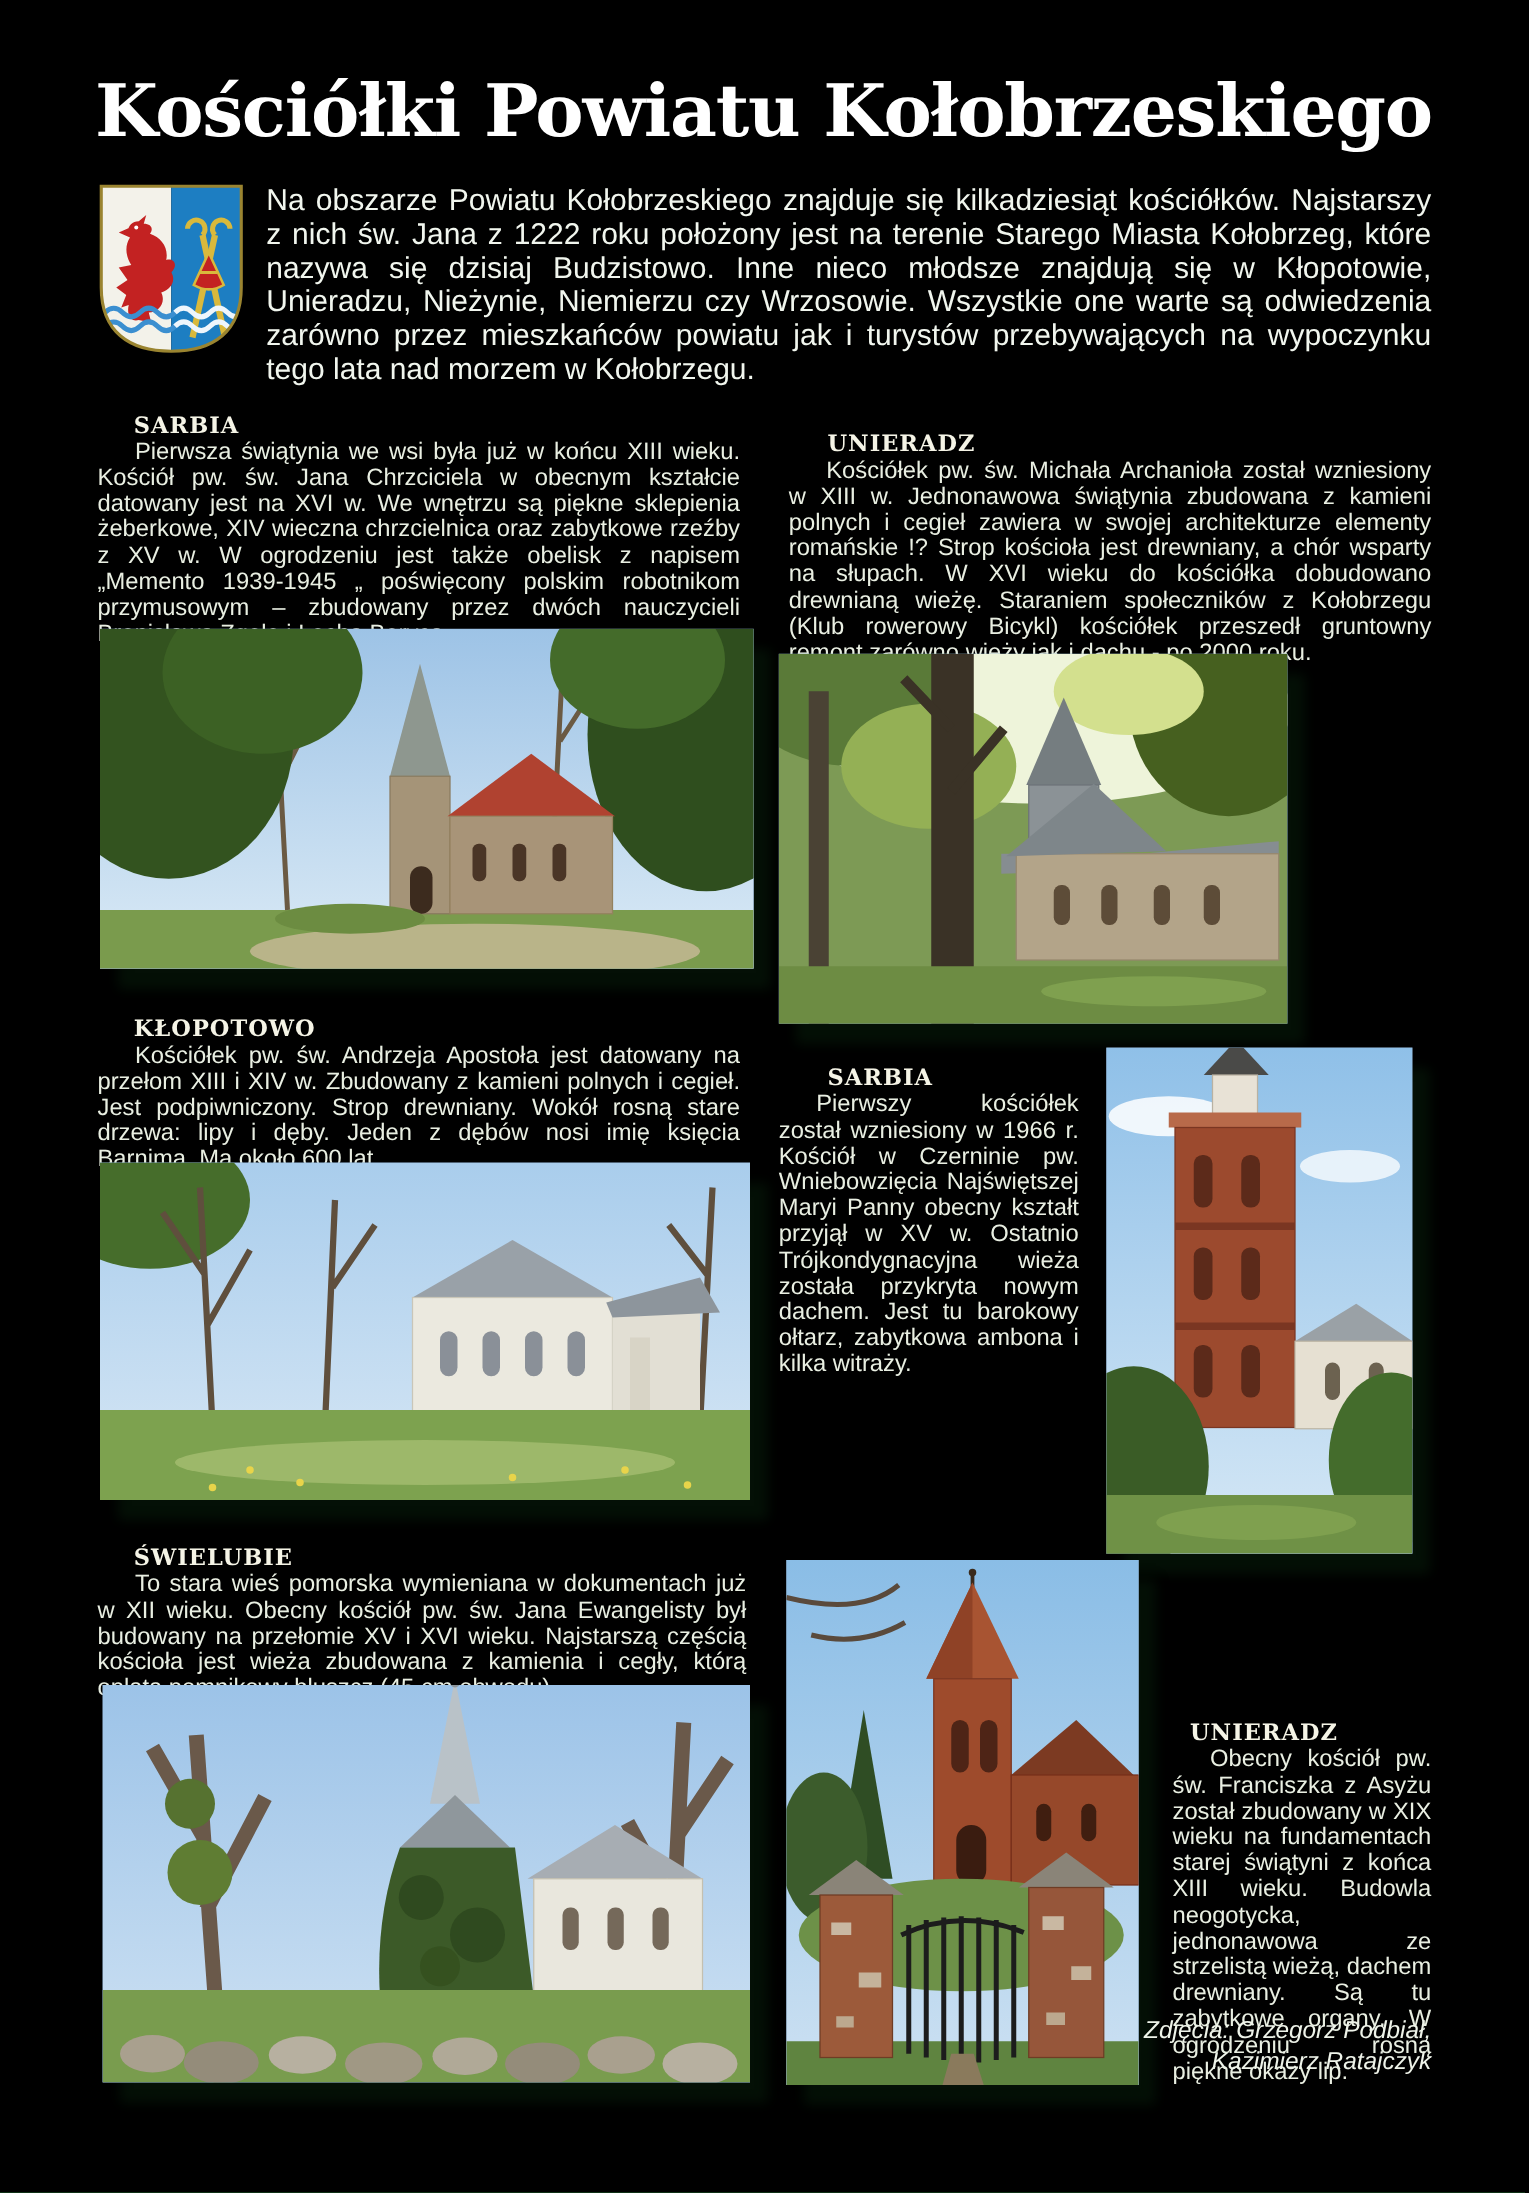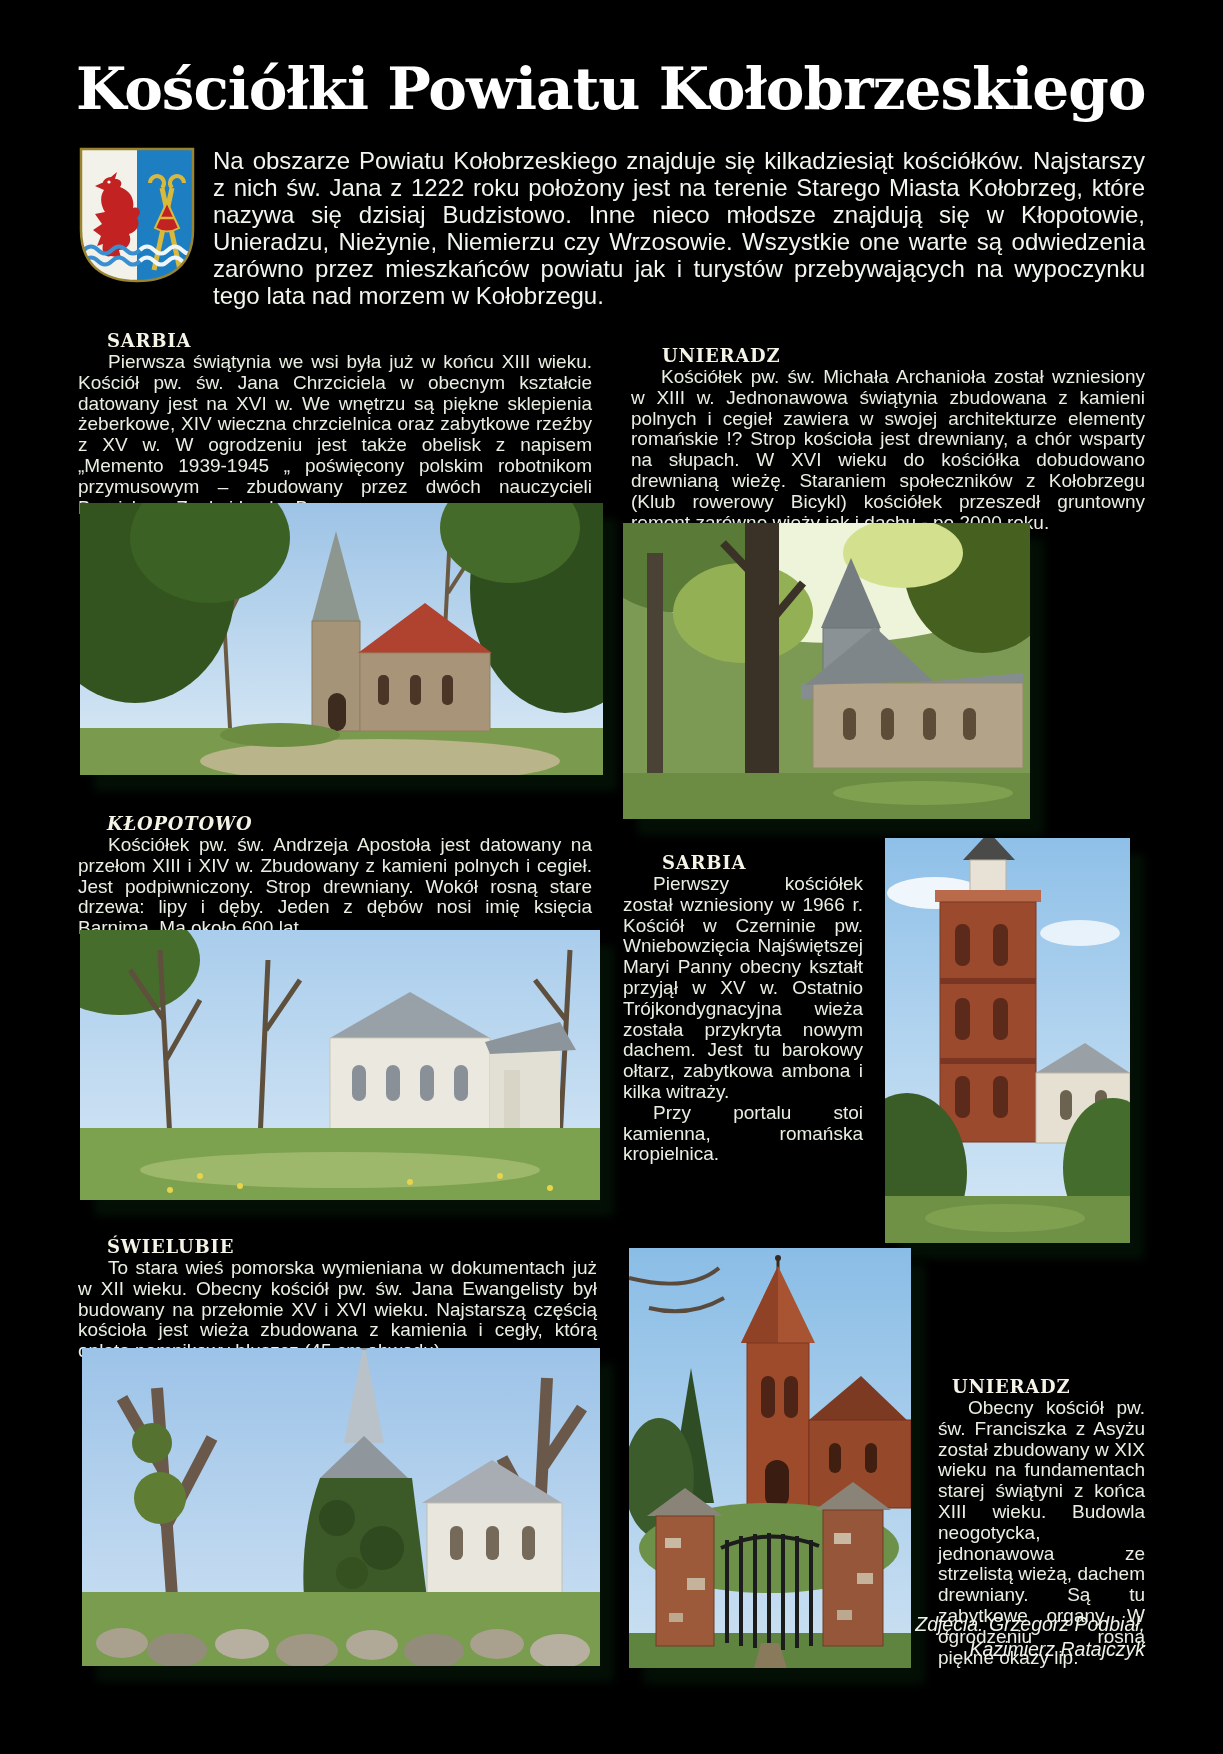--- a/index.html
+++ b/index.html
@@ -18,21 +18,21 @@
   .body-text p{margin:0;text-indent:30px;}
   .photo{position:absolute;box-shadow:14px 16px 9px rgba(8,32,12,0.5);overflow:hidden;background:#86a8c8;}
   .photo svg{display:block;width:100%;height:100%;}
   .credits{position:absolute;left:830px;top:1612px;width:315px;color:#eef3e9;
            font-style:italic;font-size:19.5px;line-height:25px;text-align:right;}
   
   #sarbia-h{left:107px;top:330px;}      #sarbia-t{left:78px;top:352px;width:514px;}
   #sarbia-photo{left:80px;top:503px;width:523px;height:272px;}
   #unieradz-h{left:662px;top:345px;}    #unieradz-t{left:631px;top:367px;width:514px;}
   #unieradz-photo{left:623px;top:523px;width:407px;height:296px;}
-  #klopotowo-h{left:107px;top:813px;font-style:italic;}   #klopotowo-t{left:78px;top:835px;width:514px;}
+  #klopotowo-h{left:107px;top:813px;}   #klopotowo-t{left:78px;top:835px;width:514px;}
   #klopotowo-photo{left:80px;top:930px;width:520px;height:270px;}
   #czernin-h{left:662px;top:852px;}     #czernin-t{left:623px;top:874px;width:240px;}
   #czernin-photo{left:885px;top:838px;width:245px;height:405px;}
   #swielubie-h{left:107px;top:1236px;}  #swielubie-t{left:78px;top:1258px;width:519px;}
   #swielubie-photo{left:82px;top:1348px;width:518px;height:318px;}
   #charzyno-photo{left:629px;top:1248px;width:282px;height:420px;}
   #charzyno-h{left:952px;top:1376px;}   #charzyno-t{left:938px;top:1398px;width:207px;}
 </style>
 </head>
 <body>
@@ -191,21 +191,20 @@
         <circle cx="330" cy="252" r="3"></circle>
           <circle cx="420" cy="246" r="3"></circle>
           <circle cx="470" cy="258" r="3"></circle>
       </g>
     </svg>
   </div>
 
   <div class="hdr" id="czernin-h">SARBIA</div>
   <div class="body-text" id="czernin-t">
     <p>Pierwszy kościółek został wzniesiony w 1966 r. Kościół w Czerninie pw. Wniebowzięcia Najświętszej Maryi Panny obecny kształt przyjął w XV w. Ostatnio Trójkondygnacyjna wieża została przykryta nowym dachem. Jest tu barokowy ołtarz, zabytkowa ambona i kilka witraży.</p>
-    <p>Przy portalu stoi kamienna, romańska kropielnica.</p>
   </div>
   <div class="photo" id="czernin-photo" title="czernin-church-photo">
     <svg viewBox="0 0 245 405" preserveAspectRatio="none">
       <defs>
           <linearGradient id="skyC" x1="0" y1="0" x2="0" y2="1">
         <stop offset="0" stop-color="#8fc0e8"></stop>
             <stop offset="1" stop-color="#d6e8f6"></stop>
           </linearGradient>
         </defs>
       <rect width="245" height="405" fill="url(#skyC)"></rect>

